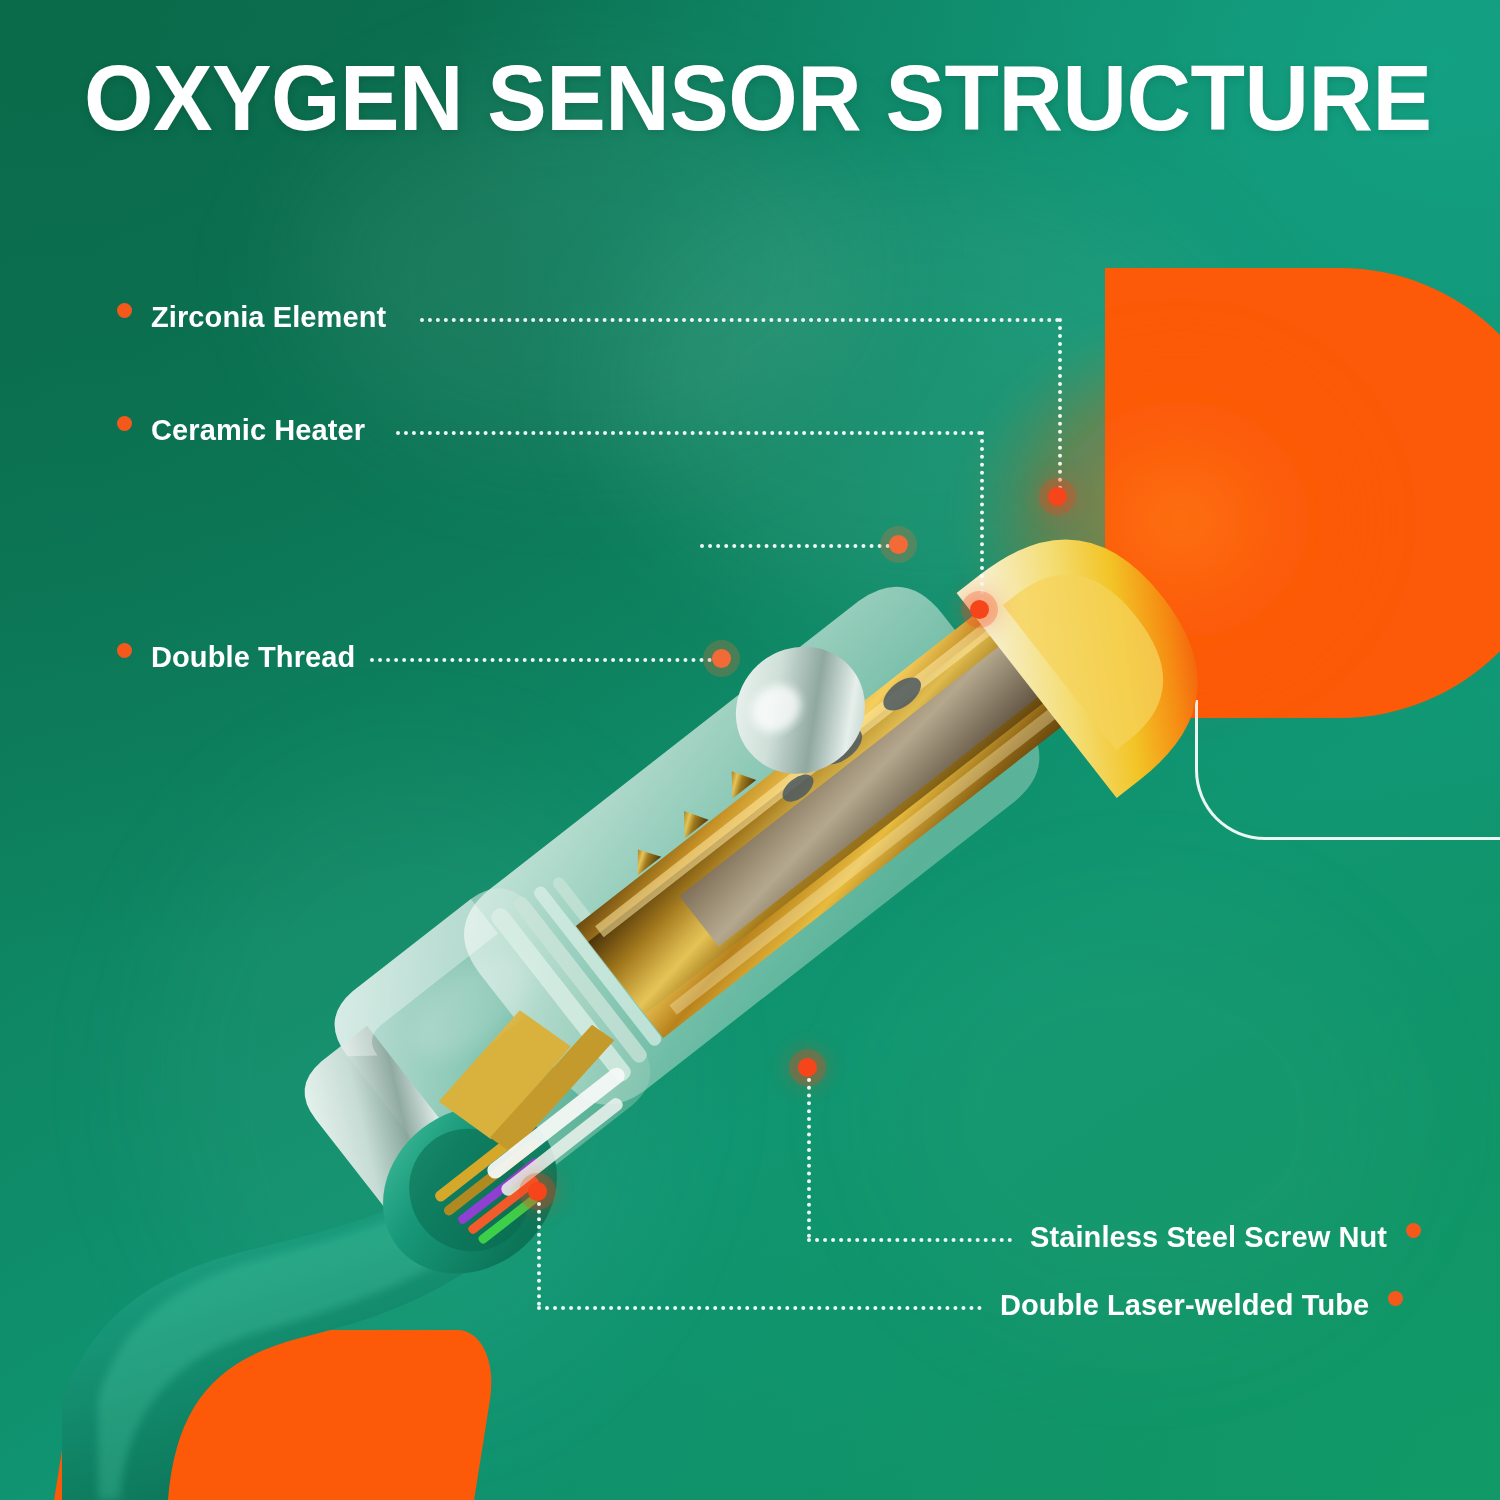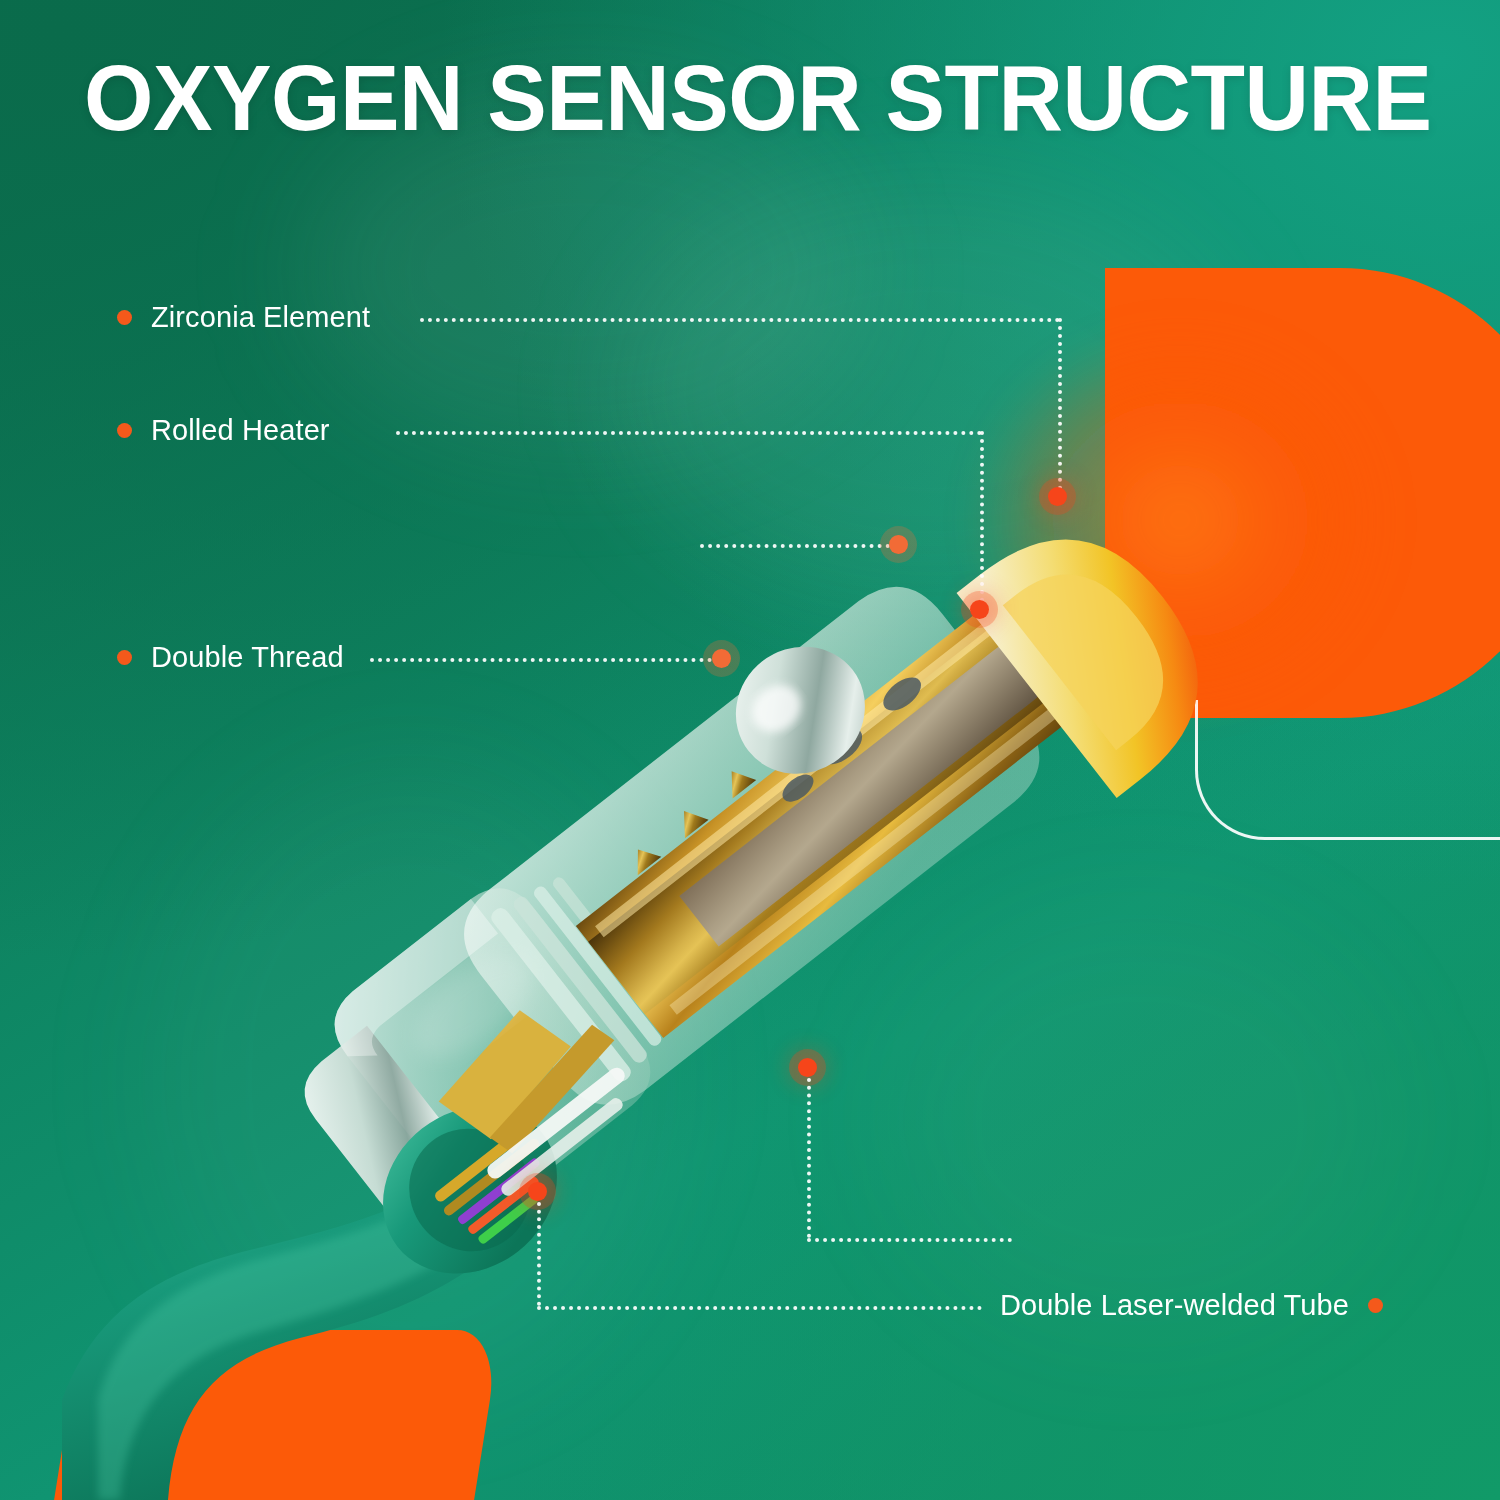--- a/index.html
+++ b/index.html
@@ -48,24 +48,24 @@
     border-bottom:3px solid rgba(255,255,255,.92);
     border-radius:0 0 0 70px;
   }
 
   
   #sensor { position:absolute; left:0; top:0; width:1500px; height:1500px; pointer-events:none; }
 
   
   .label {
     position:absolute;
-    display:flex; align-items:center;
+    display:flex; align-items:flex-start;
     color:#ffffff;
     white-space:nowrap;
-    font-weight:400;
+    font-weight:700;
     letter-spacing:.1px;
   }
   .label.left  { flex-direction:row; }
   .label.right { flex-direction:row; }
   .label .txt { font-size:29px; line-height:1; }
   .bullet {
     width:15px; height:15px; border-radius:50%;
     background:#F4591B; flex:0 0 auto;
   }
   .label.left  .bullet { margin-right:19px; }
@@ -277,36 +277,40 @@
   <div class="label left" style="left:117px; top:303px;">
     <span class="bullet"></span>
     <span class="txt">Zirconia Element</span>
   </div>
   <div class="lead-h" style="left:420px; top:318px; width:640px;"></div>
   <div class="lead-v" style="left:1058px; top:318px; height:180px;"></div>
   <div class="anchor" style="left:1048px; top:487px;"></div>
 
   <div class="label left" style="left:117px; top:416px;">
     <span class="bullet"></span>
-    <span class="txt">Rolled Heater</span>
+    <span class="txt">Ceramic Heater</span>
   </div>
   <div class="lead-h" style="left:396px; top:431px; width:586px;"></div>
   <div class="lead-v" style="left:980px; top:431px; height:179px;"></div>
   <div class="anchor" style="left:970px; top:600px;"></div>
 
   <div class="lead-h" style="left:700px; top:544px; width:198px;"></div>
   <div class="anchor pale" style="left:889px; top:535px;"></div>
 
   <div class="label left" style="left:117px; top:643px;">
     <span class="bullet"></span>
     <span class="txt">Double Thread</span>
   </div>
   <div class="lead-h" style="left:370px; top:658px; width:350px;"></div>
   <div class="anchor pale" style="left:712px; top:649px;"></div>
 
+  <div class="label right" style="left:1030px; top:1223px;">
+    <span class="txt">Stainless Steel Screw Nut</span>
+    <span class="bullet"></span>
+  </div>
   <div class="anchor" style="left:798px; top:1058px;"></div>
   <div class="lead-v" style="left:807px; top:1078px; height:160px;"></div>
   <div class="lead-h" style="left:807px; top:1238px; width:205px;"></div>
 
   <div class="label right" style="left:1000px; top:1291px;">
     <span class="txt">Double Laser-welded Tube</span>
     <span class="bullet"></span>
   </div>
   <div class="anchor" style="left:528px; top:1182px;"></div>
   <div class="lead-v" style="left:537px; top:1202px; height:104px;"></div>

